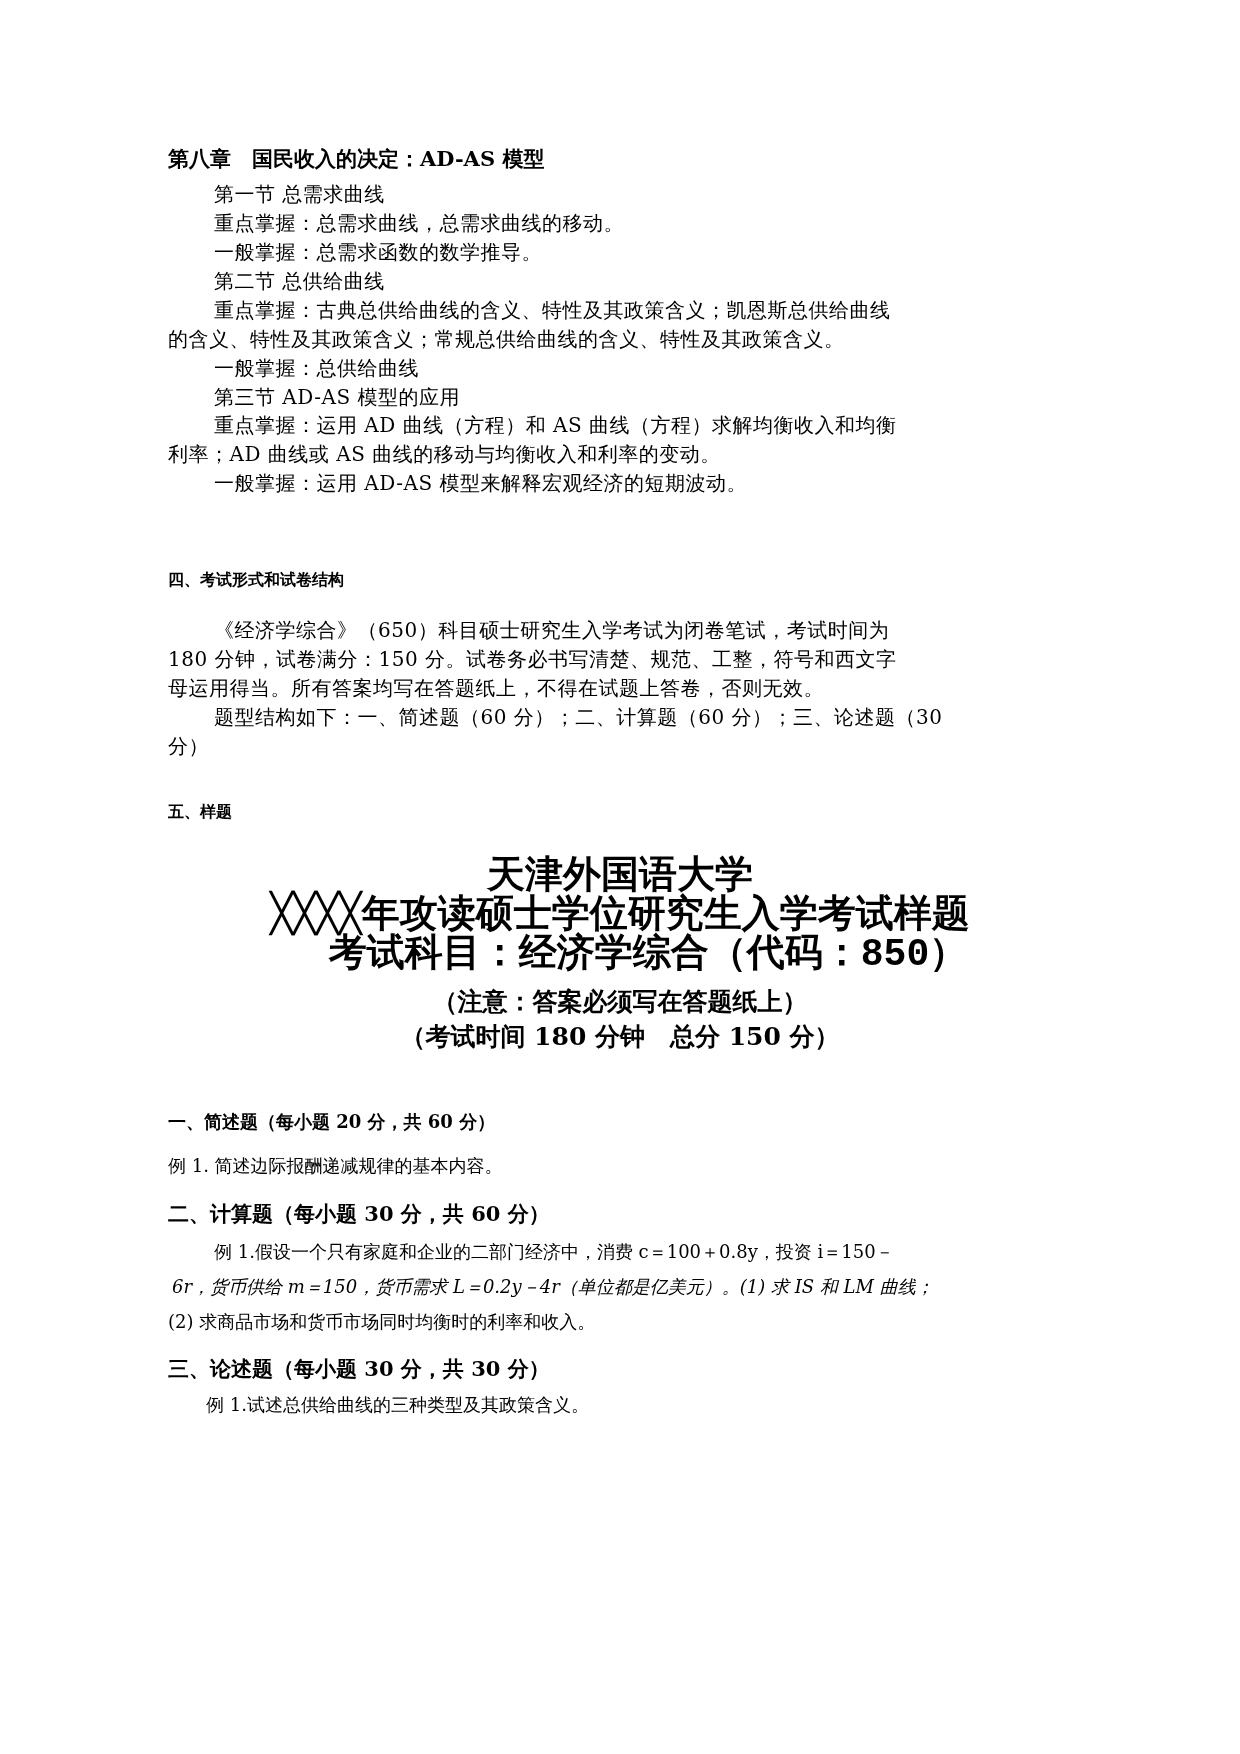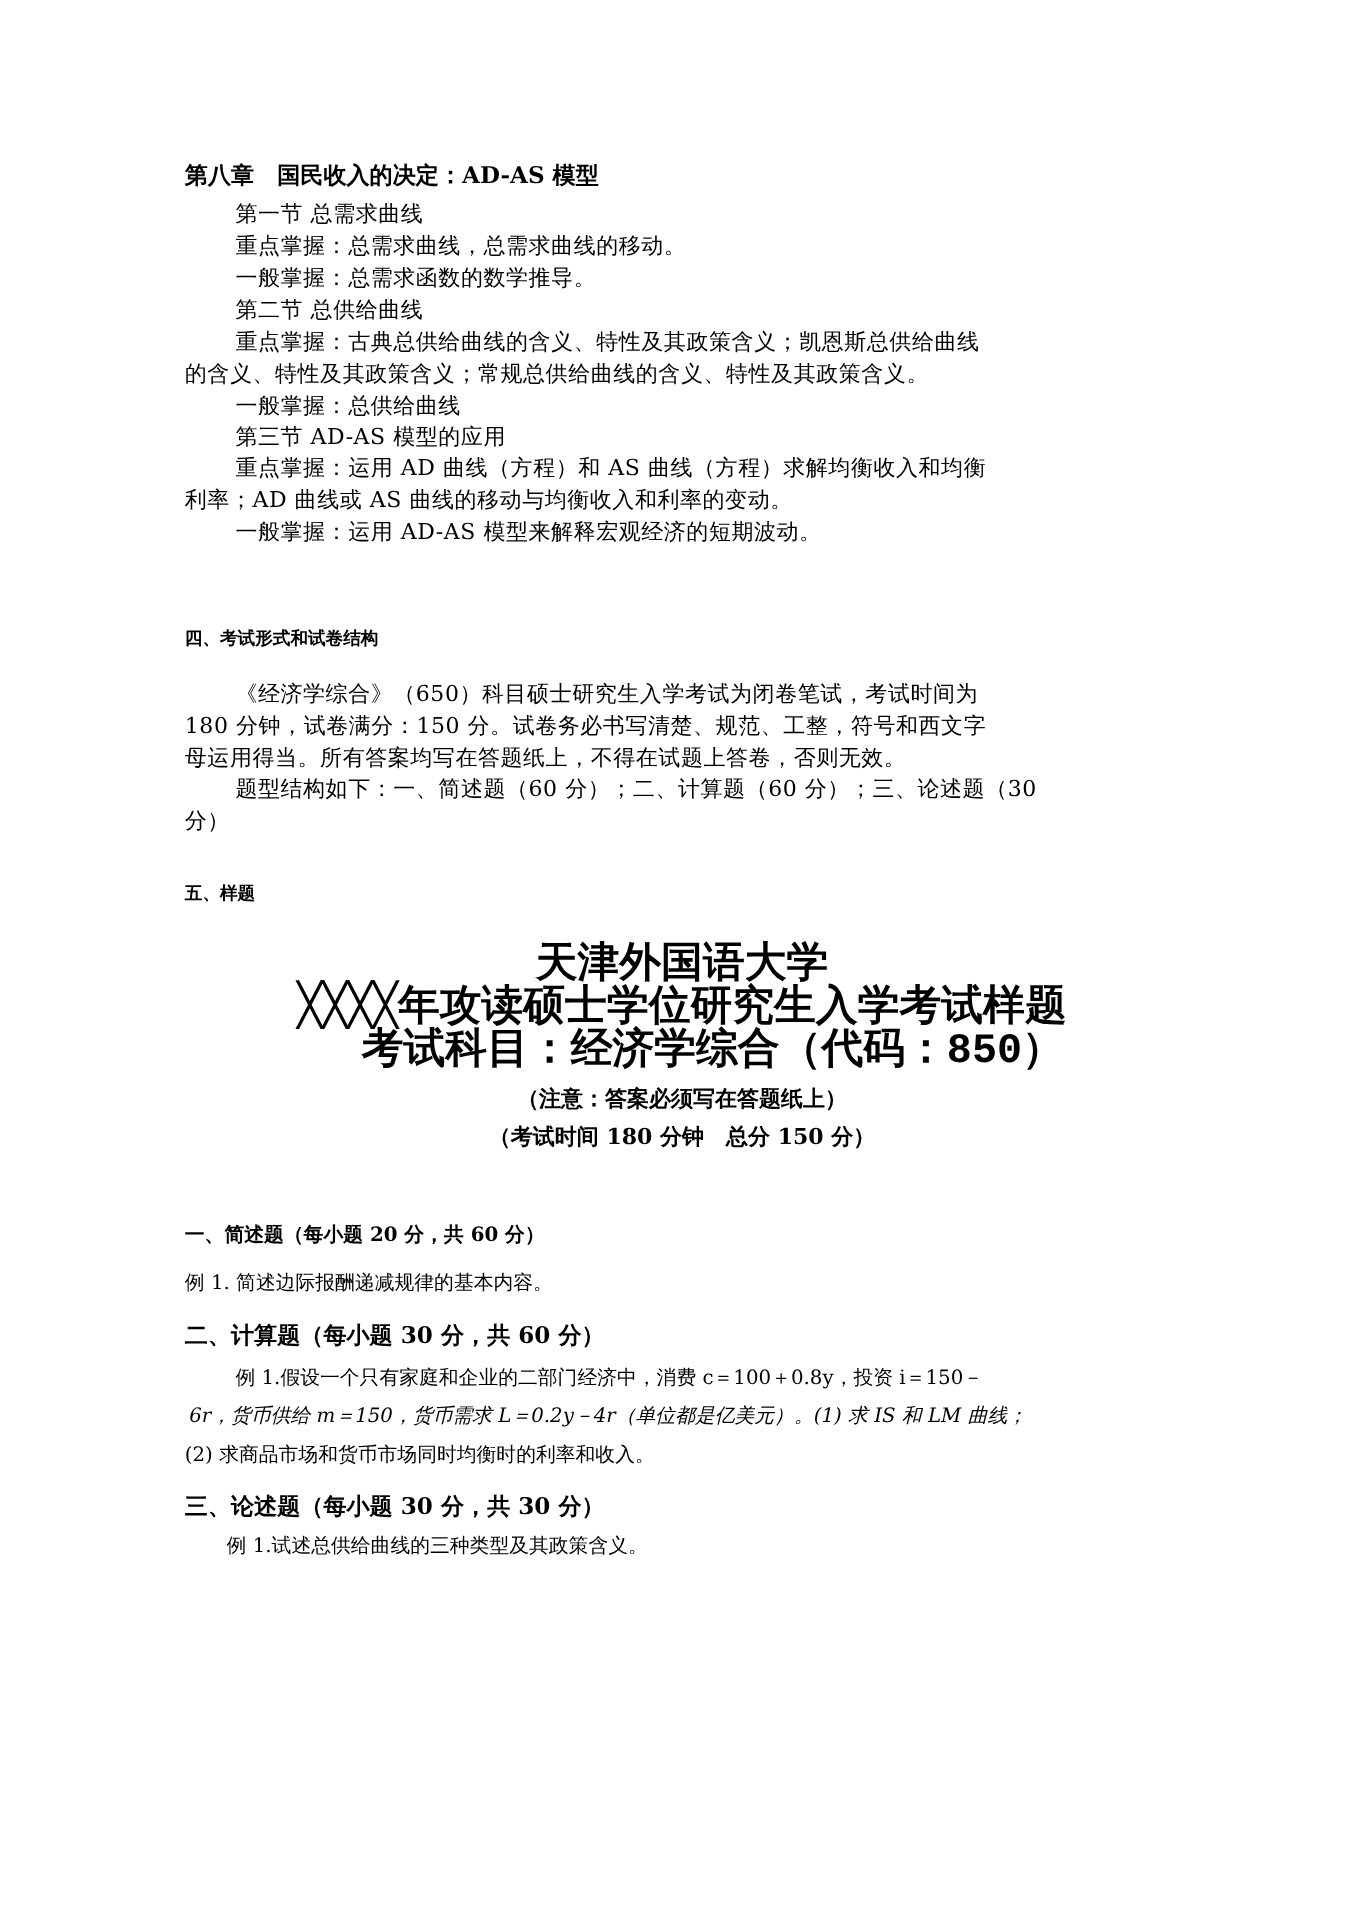--- a/index.html
+++ b/index.html
@@ -3,21 +3,21 @@
 <meta charset="utf-8">
 <style>
   html, body { margin:0; padding:0; background:#ffffff; }
   body { width:1240px; height:1754px; position:relative; overflow:hidden; color:#000; font-family:"DejaVu Serif","Liberation Serif",serif; }
   .abs { position:absolute; white-space:nowrap;text-align:center; }
   .body-text { font-size:20px; letter-spacing:0.5px; }
   .chapter { font-size:21px; font-weight:bold; }
   .sec-head { font-size:16px; font-weight:bold; }
   .center { left:0; width:1240px; text-align:center; }
   .title-l { font-size:38px; font-weight:bold;font-family:Liberation Mono, monospace; }
-  .note { font-size:20px; font-weight:bold; }
+  .note { font-size:25px; font-weight:bold; }
   .q-head-s { font-size:18px; font-weight:bold; }
   .q-head { font-size:21px; font-weight:bold; }
   .q-text { font-size:18px; }
 </style>
 </head>
 <body>
 
 <div class="abs chapter" style="left:168px;top:145px;">第八章　国民收入的决定：AD-AS 模型</div>
 <div class="abs body-text" style="left:214px;top:181px;">第一节 总需求曲线</div>
 <div class="abs body-text" style="left:214px;top:210px;">重点掌握：总需求曲线，总需求曲线的移动。</div>

